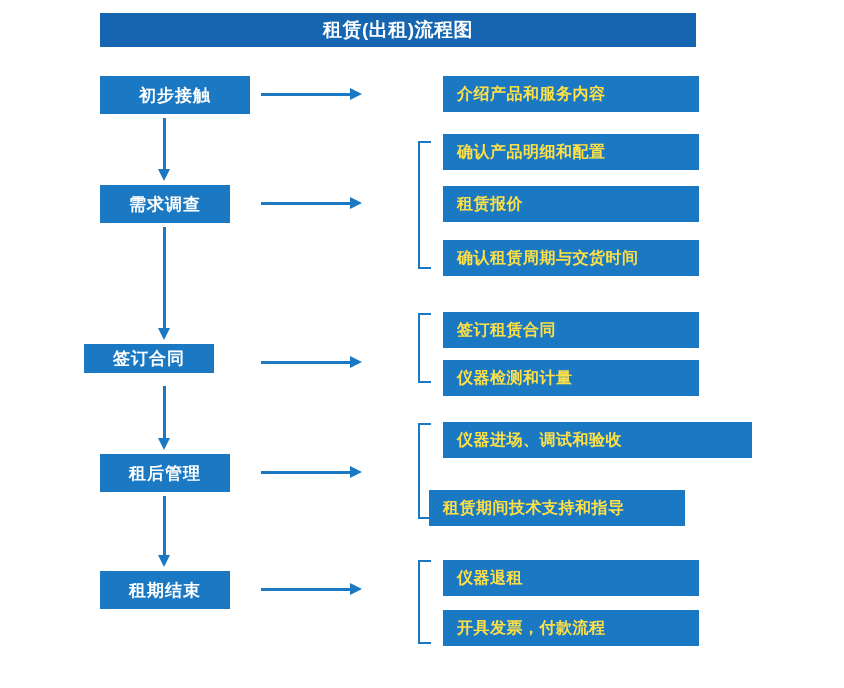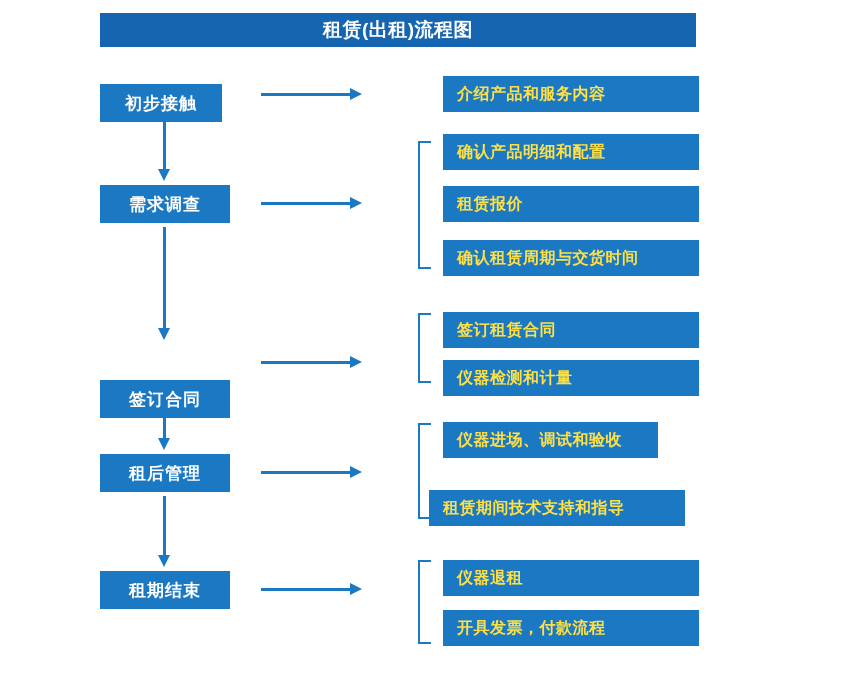--- a/index.html
+++ b/index.html
@@ -99,23 +99,23 @@
     box-sizing: border-box;
   }
 </style>
 </head>
 <body>
 
 <div id="canvas">
 
   <div class="title-bar">租赁(出租)流程图</div>
 
-  <div class="stage-box" style="left:100px; top:84px; width:122px; height:38px;">初步接触</div>
+  <div class="stage-box" style="left:100px; top:76px; width:150px; height:38px;">初步接触</div>
   <div class="stage-box" style="left:100px; top:185px; width:130px; height:38px;">需求调查</div>
-  <div class="stage-box" style="left:100px; top:344px; width:130px; height:38px;margin-top:36px;">签订合同</div>
+  <div class="stage-box" style="left:84px; top:344px; width:130px; height:29px;">签订合同</div>
   <div class="stage-box" style="left:100px; top:454px; width:130px; height:38px;">租后管理</div>
   <div class="stage-box" style="left:100px; top:571px; width:130px; height:38px;">租期结束</div>
 
   <div class="arrow-v" style="left:163px; top:118px; height:52px;"></div>
   <div class="arrow-v" style="left:163px; top:227px; height:102px;"></div>
   <div class="arrow-v" style="left:163px; top:386px; height:53px;"></div>
   <div class="arrow-v" style="left:163px; top:496px; height:60px;"></div>
 
   <div class="arrow-h" style="left:261px; top:93px; width:90px;"></div>
   <div class="arrow-h" style="left:261px; top:202px; width:90px;"></div>
@@ -130,19 +130,19 @@
 
   <div class="task-box" style="left:443px; top:76px; width:256px; height:36px;">介绍产品和服务内容</div>
 
   <div class="task-box" style="left:443px; top:134px; width:256px; height:36px;">确认产品明细和配置</div>
   <div class="task-box" style="left:443px; top:186px; width:256px; height:36px;">租赁报价</div>
   <div class="task-box" style="left:443px; top:240px; width:256px; height:36px;">确认租赁周期与交货时间</div>
 
   <div class="task-box" style="left:443px; top:312px; width:256px; height:36px;">签订租赁合同</div>
   <div class="task-box" style="left:443px; top:360px; width:256px; height:36px;">仪器检测和计量</div>
 
-  <div class="task-box" style="left:443px; top:422px; width:215px; height:36px;">仪器进场、调试和验收</div>
+  <div class="task-box" style="left:443px; top:422px; width:309px; height:36px;">仪器进场、调试和验收</div>
   <div class="task-box" style="left:429px; top:490px; width:256px; height:36px;">租赁期间技术支持和指导</div>
 
   <div class="task-box" style="left:443px; top:560px; width:256px; height:36px;">仪器退租</div>
   <div class="task-box" style="left:443px; top:610px; width:256px; height:36px;">开具发票，付款流程</div>
 
 </div>
 
 </body></html>

